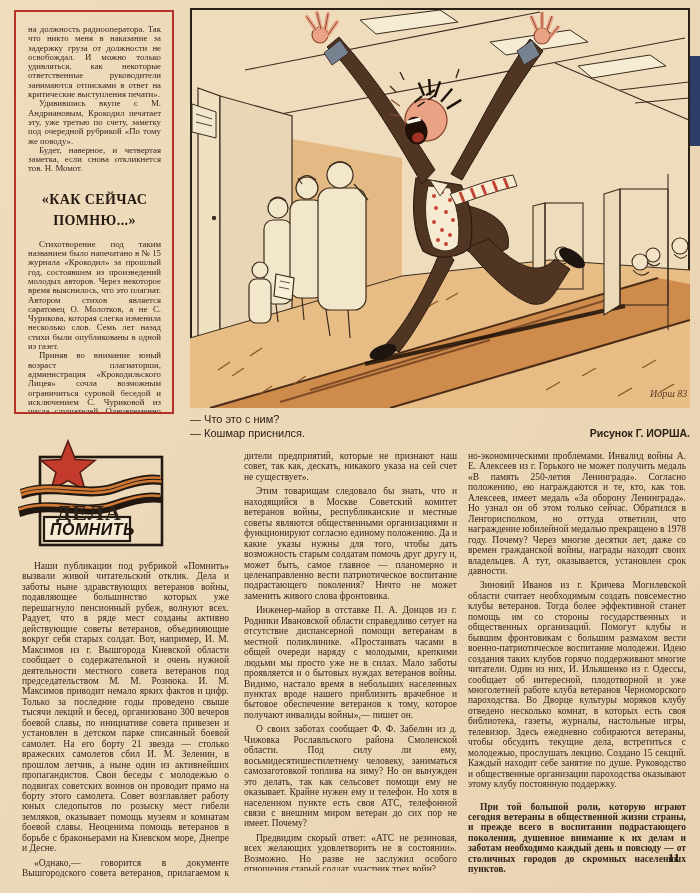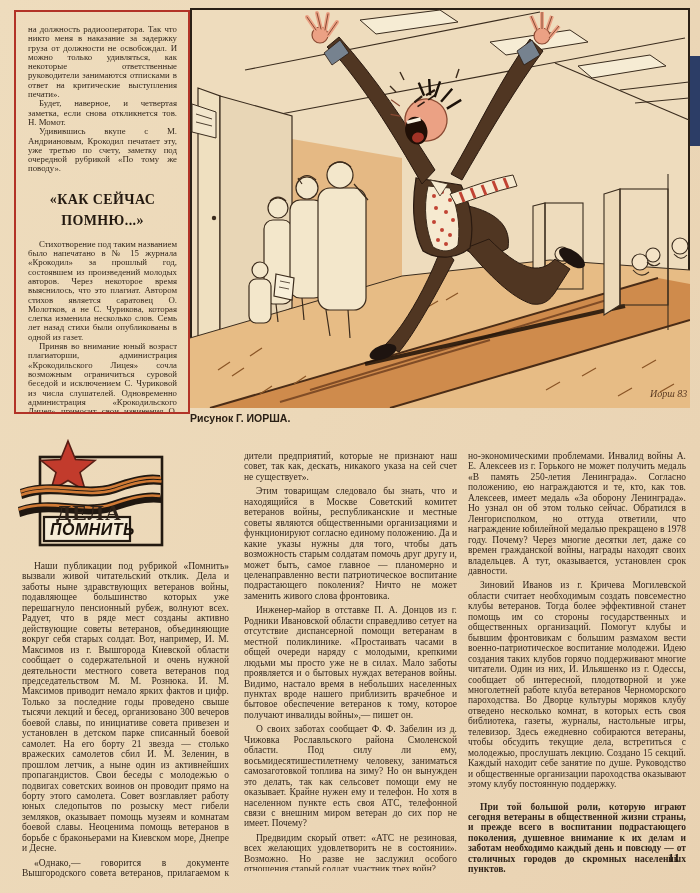--- a/index.html
+++ b/index.html
@@ -3,21 +3,21 @@
 <meta charset="utf-8">
 <style>
   html,body{margin:0;padding:0;}
   .page{
     position:relative;width:700px;height:893px;overflow:hidden;
     background:linear-gradient(115deg,#eedcbd 0%,#ecd8b8 45%,#e9d2b2 100%);
     font-family:"Liberation Serif","DejaVu Serif",serif;color:#32261c;
   }
   
   .red-box{
-    position:absolute;left:14px;top:10px;width:176px;height:404px;
+    position:absolute;left:14px;top:10px;width:160px;height:404px;
     border:2px solid #b23327;box-sizing:border-box;padding:13px 11px 6px 12px;
     overflow:hidden;
   }
   .red-box p{margin:0;font-size:8.8px;line-height:9.3px;text-align:justify;color:#33271c;}
   .red-box p.ind{text-indent:11px;}
   .red-box h2{
     margin:15px 0 9px;text-align:center;font-size:14px;line-height:21px;
     font-weight:bold;letter-spacing:.4px;color:#241a11;
   }
   
@@ -57,22 +57,22 @@
 </style>
 </head>
 <body>
 
 <div class="page">
 
   <div class="navy-tab"></div>
 
   <div class="red-box">
     <p>на должность радиооператора. Так что никто меня в наказание за задержку груза от должности не освобождал. И можно только удивляться, как некоторые ответственные руководители занимаются отписками в ответ на критические выступления печати».</p>
+    <p class="ind">Удивившись вкупе с М. Андриановым, Крокодил печатает эту, уже третью по счету, заметку под очередной рубрикой «По тому же поводу».</p>
     <p class="ind">Будет, наверное, и четвертая заметка, если снова откликнется тов. Н. Момот.</p>
-    <p class="ind">Удивившись вкупе с М. Андриановым, Крокодил печатает эту, уже третью по счету, заметку под очередной рубрикой «По тому же поводу».</p>
     <h2>«КАК СЕЙЧАС ПОМНЮ...»</h2>
     <p class="ind">Стихотворение под таким названием было напечатано в № 15 журнала «Крокодил» за прошлый год, состоявшем из произведений молодых авторов. Через некоторое время выяснилось, что это плагиат. Автором стихов является саратовец О. Молотков, а не С. Чурикова, которая слегка изменила несколько слов. Семь лет назад стихи были опубликованы в одной из газет.</p>
     <p class="ind">Приняв во внимание юный возраст плагиаторши, администрация «Крокодильского Лицея» сочла возможным ограничиться суровой беседой и исключением С. Чуриковой из числа слушателей. Одновременно администрация «Крокодильского Лицея» приносит свои извинения О. Молоткову за это досадное недоразумение.</p>
   </div>
 
   <div class="cartoon">
     <svg viewBox="0 0 500 400" xmlns="http://www.w3.org/2000/svg">
 
       <rect x="1" y="1" width="498" height="398" fill="#eedcbd" stroke="#2a2016" stroke-width="2"></rect>
 
@@ -209,20 +209,24 @@
         </g>
 
         <path d="M206,84 l-6,-6 M214,72 l-4,-8 M266,70 l3,-9" stroke="#3b2b1c" stroke-width="1.4" fill="none"></path>
       </g>
 
       <text x="460" y="389" font-family="Liberation Serif, serif" font-style="italic" font-size="10" fill="#5a3a22">Иорш 83</text>
     </svg>
   </div>
 
   <div class="caption">
+    <div class="cap-lines">
+      <p>— Что это с ним?</p>
+      <p>— Кошмар приснился.</p>
+    </div>
     <div class="credit">Рисунок Г. ИОРША.</div>
   </div>
 
   <div class="badge">
     <svg viewBox="0 0 152 104" xmlns="http://www.w3.org/2000/svg">
       <rect x="16" y="10" width="122" height="88" fill="none" stroke="#221910" stroke-width="2.6"></rect>
 
       <path d="M44,-6 L51.5,12.5 L71,13.5 L56,25.5 L61.5,44 L44,33.5 L26.5,44 L32,25.5 L17,13.5 L36.5,12.5 Z" fill="#c23b2c" stroke="#571d14" stroke-width="1.6"></path>
 
       <g>

